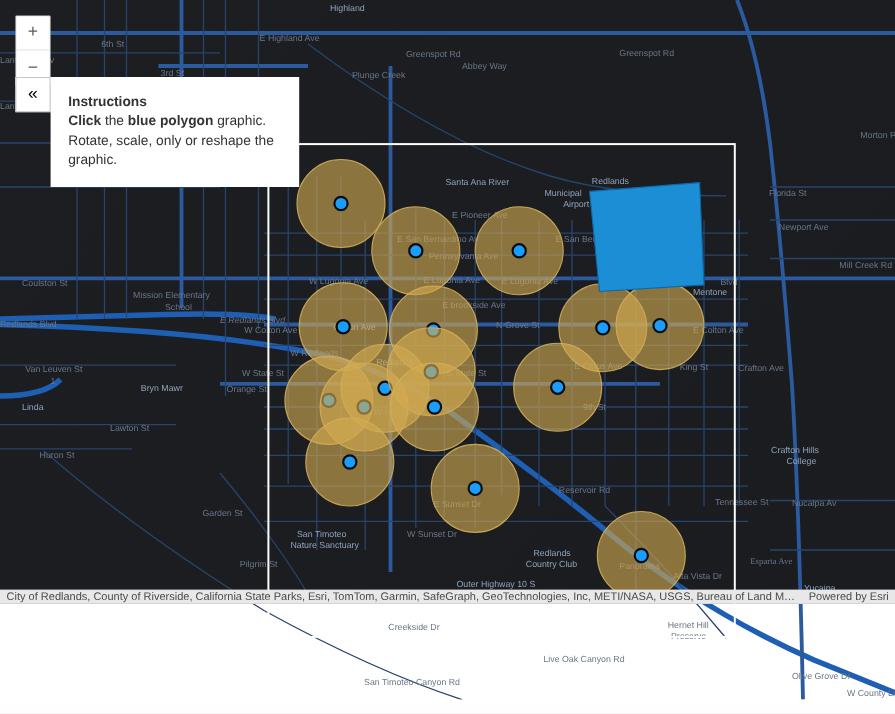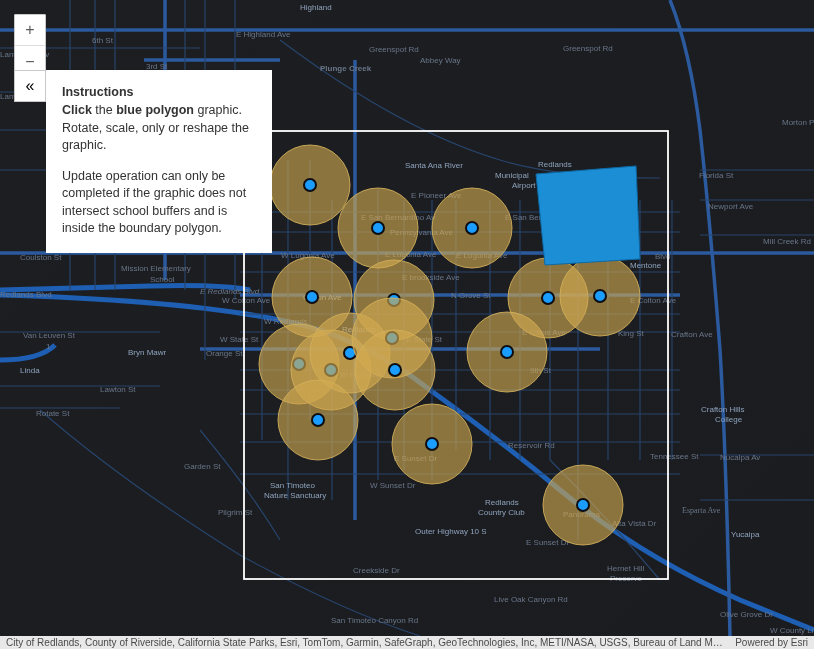--- a/index.html
+++ b/index.html
@@ -1,21 +1,21 @@
 <!DOCTYPE html>
 <html><head>
   <meta charset="utf-8">
   <style>
     * { margin: 0; padding: 0; box-sizing: border-box; }
     html, body { width: 814px; height: 649px; overflow: hidden; font-family: -apple-system, BlinkMacSystemFont, "Segoe UI", Arial, sans-serif; }
     
     .map-container {
       position: relative;
       width: 814px;
-      height: 649px;
+      height: 549px;
       background: #ec4899;
     }
     
     .map-base {
       position: absolute;
       inset: 0;
       background: linear-gradient(135deg, #1c1e22 0%, #1a1c20 100%);
     }
     
     .roads-svg {
@@ -220,21 +220,21 @@
       <line x1="700" y1="170" x2="814" y2="170"></line>
       <line x1="700" y1="200" x2="814" y2="200"></line>
       <line x1="700" y1="235" x2="814" y2="235"></line>
       <path d="M 280 40 Q 400 130 500 160 Q 560 178 660 178"></path>
     </svg>
 
     <div id="label-layer">
         <span class="road-label lt" style="left: 300px; top: 3px;">Highland</span>
         <span class="road-label" style="left: 236px; top: 30px;">E Highland Ave</span>
         <span class="road-label" style="left: 146px; top: 62px;">3rd St</span>
-        <span class="road-label" style="left: 320px; top: 64px; font-weight: bold;">Plunge Creek</span>
+        <span class="road-label" style="left: 320px; top: 64px;">Plunge Creek</span>
         <span class="road-label" style="left: 420px; top: 56px;">Abbey Way</span>
         <span class="road-label" style="left: 369px; top: 45px;">Greenspot Rd</span>
         <span class="road-label" style="left: 563px; top: 44px;">Greenspot Rd</span>
         <span class="road-label" style="left: 782px; top: 118px;">Morton Peak</span>
         <span class="road-label lt" style="left: 630px; top: 261px;">Mentone</span>
         <span class="road-label" style="left: 699px; top: 171px;">Florida St</span>
         <span class="road-label" style="left: 708px; top: 202px;">Newport Ave</span>
         <span class="road-label" style="left: 763px; top: 237px;">Mill Creek Rd</span>
         <span class="road-label lt" style="left: 538px; top: 160px;">Redlands</span>
         <span class="road-label lt" style="left: 495px; top: 171px;">Municipal</span>
@@ -257,21 +257,21 @@
         <span class="road-label" style="left: 222px; top: 296px;">W Colton Ave</span>
         <span class="road-label" style="left: 630px; top: 296px;">E Colton Ave</span>
         <span class="road-label" style="left: 618px; top: 329px;">King St</span>
         <span class="road-label" style="left: 671px; top: 330px;">Crafton Ave</span>
         <span class="road-label" style="left: 206px; top: 349px;">Orange St</span>
         <span class="road-label" style="left: 220px; top: 335px;">W State St</span>
         <span class="road-label" style="left: 406px; top: 335px;">E State St</span>
         <span class="road-label" style="left: 23px; top: 331px;">Van Leuven St</span>
         <span class="road-label lt" style="left: 128px; top: 348px;">Bryn Mawr</span>
         <span class="road-label" style="left: 100px; top: 385px;">Lawton St</span>
-        <span class="road-label" style="left: 36px; top: 409px;">Rotate St</span>
+        <span class="road-label" style="left: 36px; top: 409px;">Huron St</span>
         <span class="road-label" style="left: 340px; top: 370px;">W Highland Ave</span>
         <span class="road-label" style="left: 650px; top: 452px;">Tennessee St</span>
         <span class="road-label" style="left: 720px; top: 453px;">Nucalpa Av</span>
         <span class="road-label lt" style="left: 701px; top: 405px;">Crafton Hills</span>
         <span class="road-label lt" style="left: 715px; top: 415px;">College</span>
         <span class="road-label" style="left: 508px; top: 441px;">Reservoir Rd</span>
         <span class="road-label" style="left: 612px; top: 519px;">Alta Vista Dr</span>
         <span class="road-label" style="left: 394px; top: 454px;">E Sunset Dr</span>
         <span class="road-label" style="left: 370px; top: 481px;">W Sunset Dr</span>
         <span class="road-label" style="left: 526px; top: 538px;">E Sunset Dr</span>
@@ -354,21 +354,20 @@
   <div class="panel-collapse">
     <span>«</span>
   </div>
 
   <div class="info-panel">
     <div class="heading">Instructions</div>
     <div>
       <span class="kw">Click</span><span> the </span><span class="kw">blue polygon</span><span> graphic.</span>
     </div>
     <div>Rotate, scale, only or reshape the graphic.</div>
-    <div class="para2">Update operation can only be completed if the graphic does not intersect school buffers and is inside the boundary polygon.</div>
   </div>
 
   <div class="attribution">
     <span class="credits">City of Redlands, County of Riverside, California State Parks, Esri, TomTom, Garmin, SafeGraph, GeoTechnologies, Inc, METI/NASA, USGS, Bureau of Land Management, EPA, N...</span>
     <span class="powered">Powered by Esri</span>
   </div>
 
 </div>
 
 </body></html>

